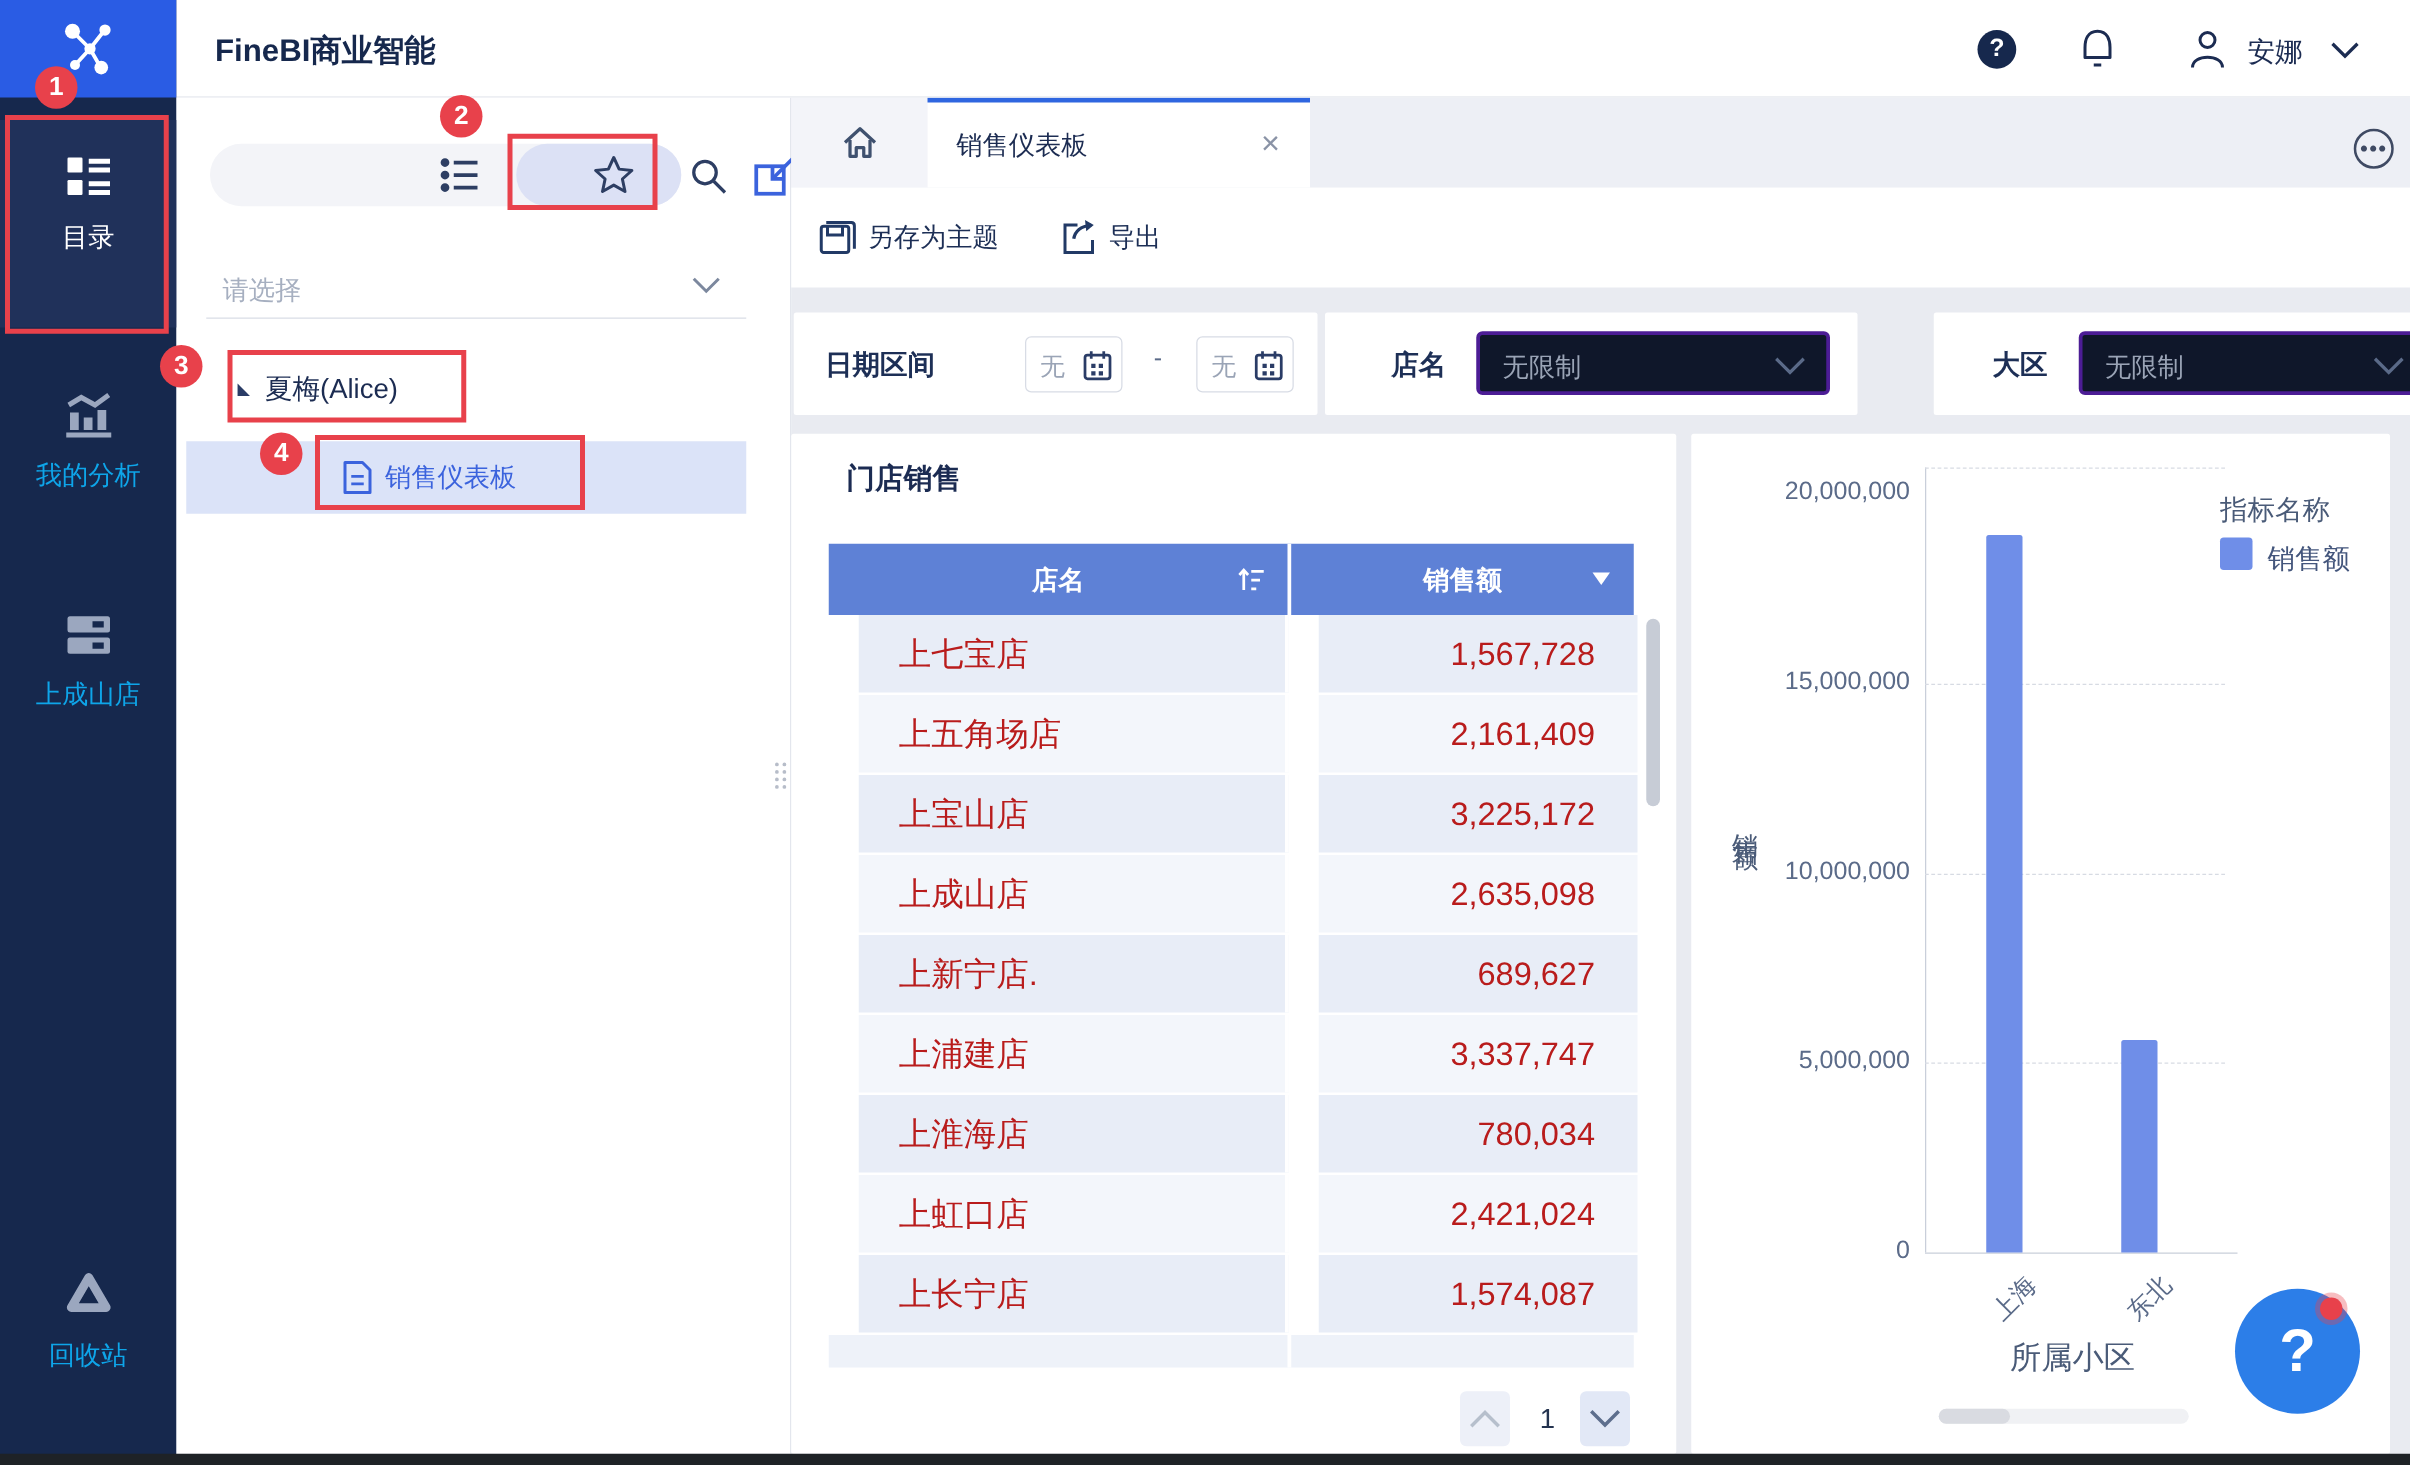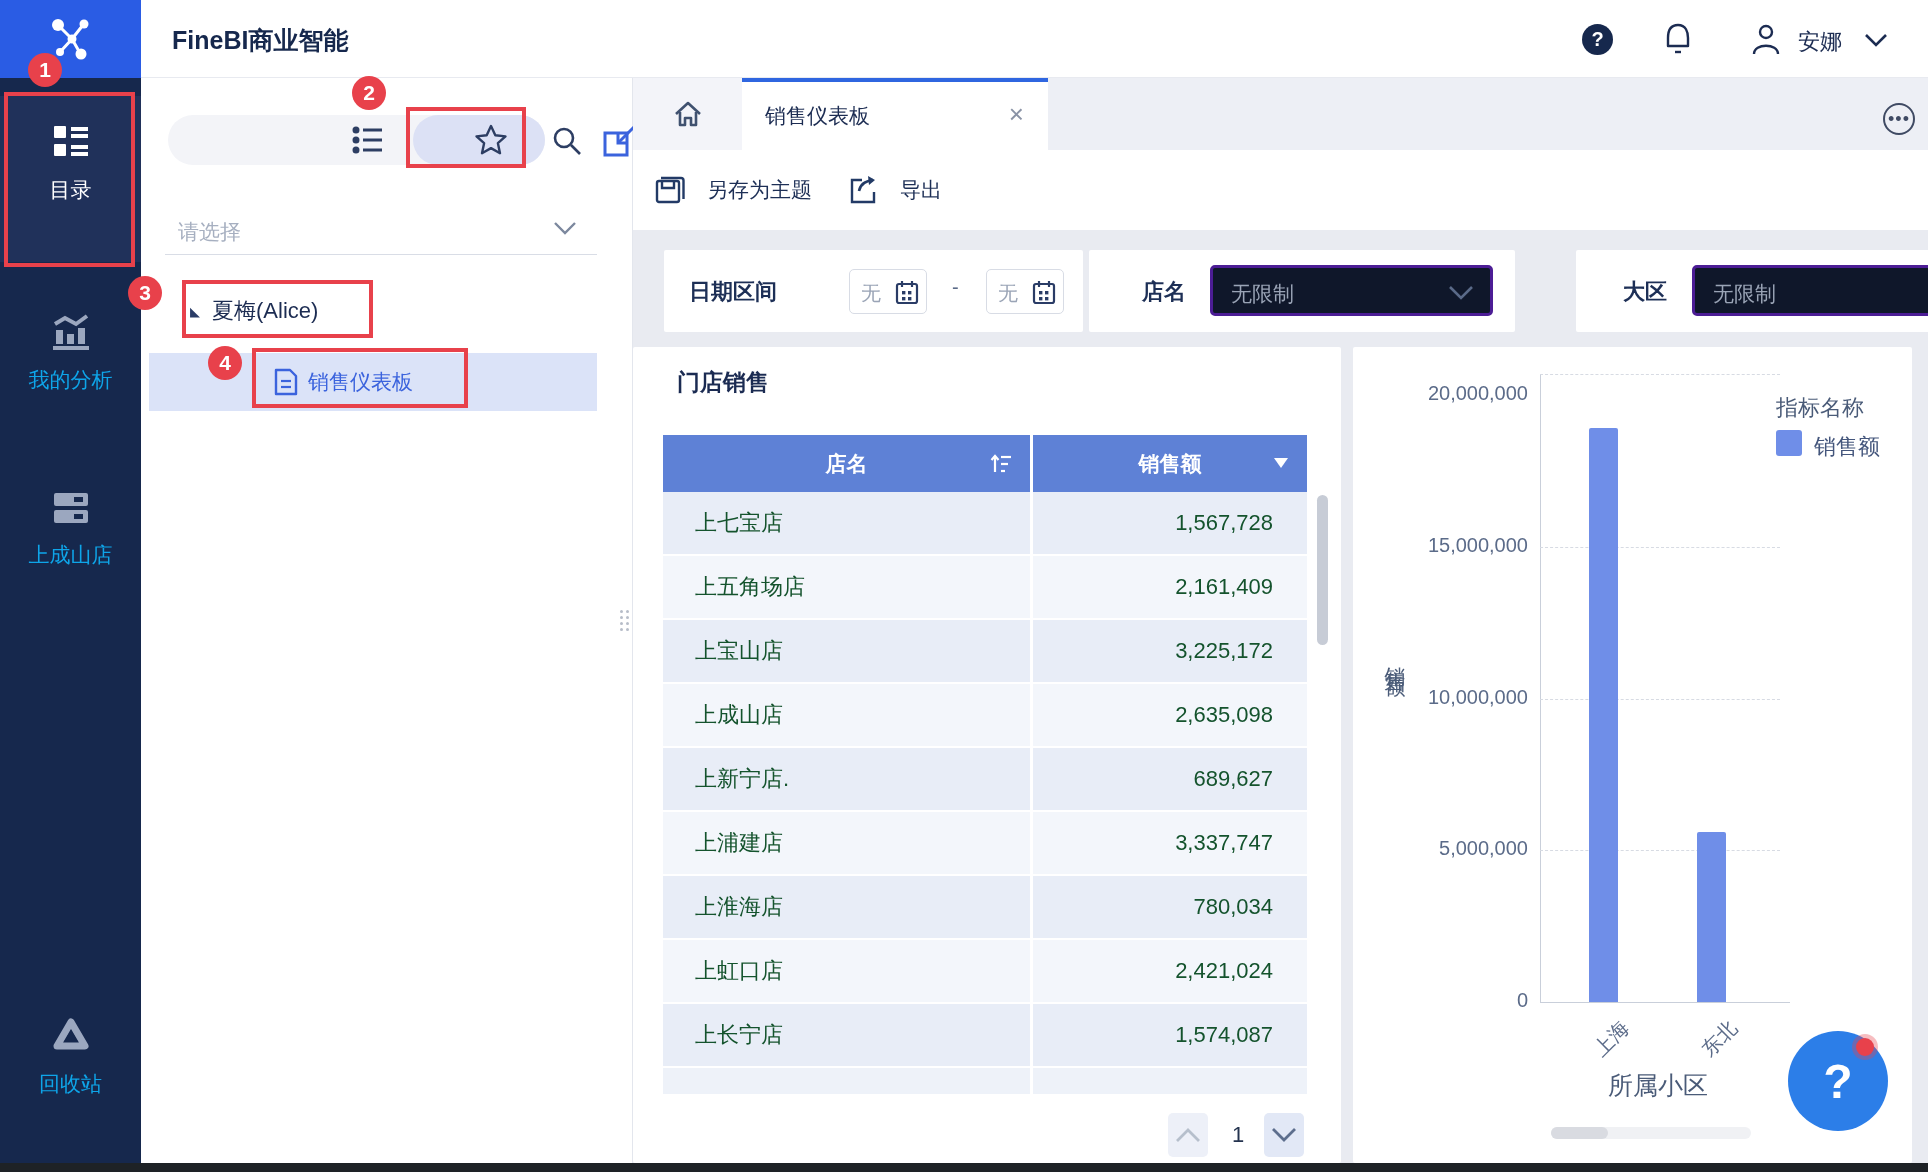--- a/index.html
+++ b/index.html
@@ -41,25 +41,25 @@
   
   .tabstrip { position:absolute; left:633px; top:78px; width:1295px; height:72px; background:#edeff5; }
   .home-btn { position:absolute; left:0; top:0; width:109px; height:72px; background:#f3f4f9; display:flex; align-items:center; justify-content:center; cursor:pointer; }
   .tab-active { position:absolute; left:109px; top:0; width:306px; height:72px; background:#ffffff; border-top:4px solid #2f66e0; cursor:pointer; }
   .tab-label { position:absolute; left:23px; top:20px; font-size:21px; color:#1c2c52; }
   .tab-close { position:absolute; right:24px; top:17px; font-size:26px; color:#8a93a6; line-height:30px; cursor:pointer; }
   .ellipsis-btn { position:absolute; left:1250px; top:25px; width:32px; height:32px; border:2px solid #3f4a63; border-radius:50%; color:#3f4a63; font-size:18px; letter-spacing:1px; display:flex; align-items:center; justify-content:center; cursor:pointer; }
 
   
   .toolbar { position:absolute; left:633px; top:150px; width:1295px; height:80px; background:#ffffff; }
-  .tool-btn { position:absolute; top:0; height:80px; display:flex; align-items:center; gap:22px; cursor:pointer; color:#1d2f56; font-size:21px; }
+  .tool-btn { position:absolute; top:0; height:80px; display:flex; align-items:center; gap:9px; cursor:pointer; color:#1d2f56; font-size:21px; }
   .tool-save { left:22px; } .tool-export { left:215px; }
 
   
-  .fcard { position:absolute; top:250px; height:82px; background:#ffffff; border-radius:2px;margin-left:29px; }
+  .fcard { position:absolute; top:250px; height:82px; background:#ffffff; border-radius:2px; }
   .f-label { position:absolute; font-size:22px; font-weight:bold; color:#1d2f56; top:27px; }
   .f-input { position:absolute; top:19px; width:78px; height:45px; border:1px solid #d8dce5; border-radius:5px; background:#fff; cursor:pointer; }
   .f-input .none { position:absolute; left:11px; top:10px; font-size:20px; color:#9aa4b6; }
   .f-input svg { position:absolute; right:7px; top:10px; }
   .f-dash { position:absolute; top:26px; font-size:20px; color:#5a6a88; }
   .f-select { position:absolute; top:15px; height:51px; border:3px solid #4c1d95; border-radius:5px; background:#0f172a; cursor:pointer; }
   .f-select .ph { position:absolute; left:18px; top:12px; font-size:21px; color:#9aa4b6; }
   .f-select svg { position:absolute; right:16px; top:17px; }
 
   
@@ -71,21 +71,21 @@
   
   .thead { position:absolute; left:30px; top:88px; width:647px; height:57px; display:flex; }
   .th { background:#5e81d6; color:#fff; font-size:21px; font-weight:bold; display:flex; align-items:center; justify-content:center; position:relative; cursor:pointer; }
   .th1 { width:370px; border-right:3px solid #ffffff; }
   .th2 { width:274px; }
   .th-ic { position:absolute; right:18px; top:18px; }
   .tbody { position:absolute; left:30px; top:145px; width:647px; }
   .trow { display:flex; height:64px; border-bottom:2px solid #ffffff; }
   .trow.odd  > div { background:#e8edf7; }
   .trow.even > div { background:#f3f6fb; }
-  .tc { display:flex; align-items:center; font-size:22px; color:#14532d; }
+  .tc { display:flex; align-items:center; font-size:26px; color:#b91c1c;margin-left:24px; }
   .tc.name { width:370px; padding-left:32px; border-right:3px solid #ffffff; }
   .tc.val  { width:274px; justify-content:flex-end; padding-right:34px; }
   .trow-partial { display:flex; height:26px; }
   .trow-partial > div { background:#eef2f9; }
   .vscroll { position:absolute; left:684px; top:148px; width:11px; height:150px; background:#c7ccd6; border-radius:6px; cursor:pointer; }
   .pg-btn { position:absolute; top:766px; width:40px; height:44px; border-radius:5px; display:flex; align-items:center; justify-content:center; cursor:pointer; }
   .pg-up { left:535px; background:#edf0f8; }
   .pg-down { left:631px; background:#e2e8f6; }
   .pg-num { position:absolute; left:590px; top:766px; width:30px; height:44px; line-height:44px; text-align:center; font-size:22px; color:#24334f; }
 

